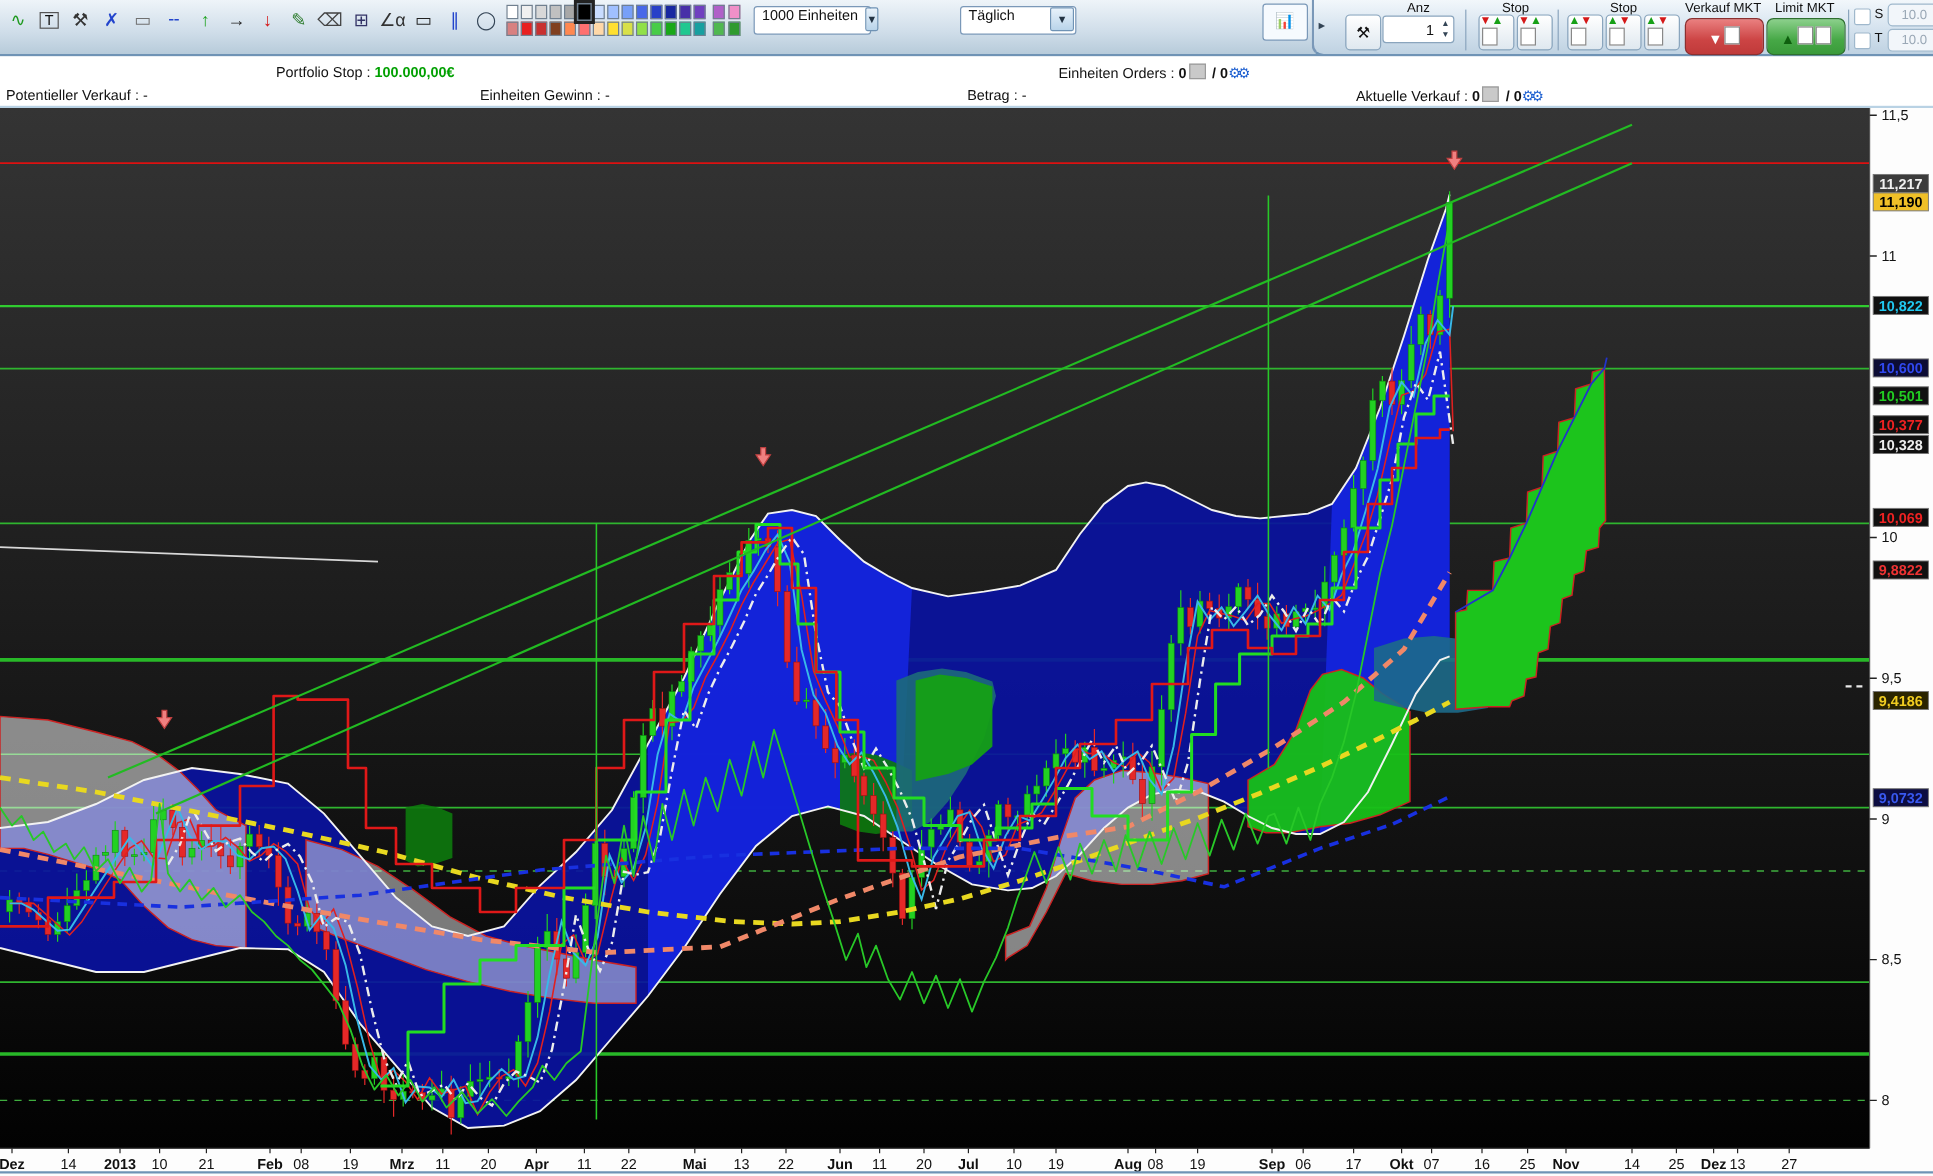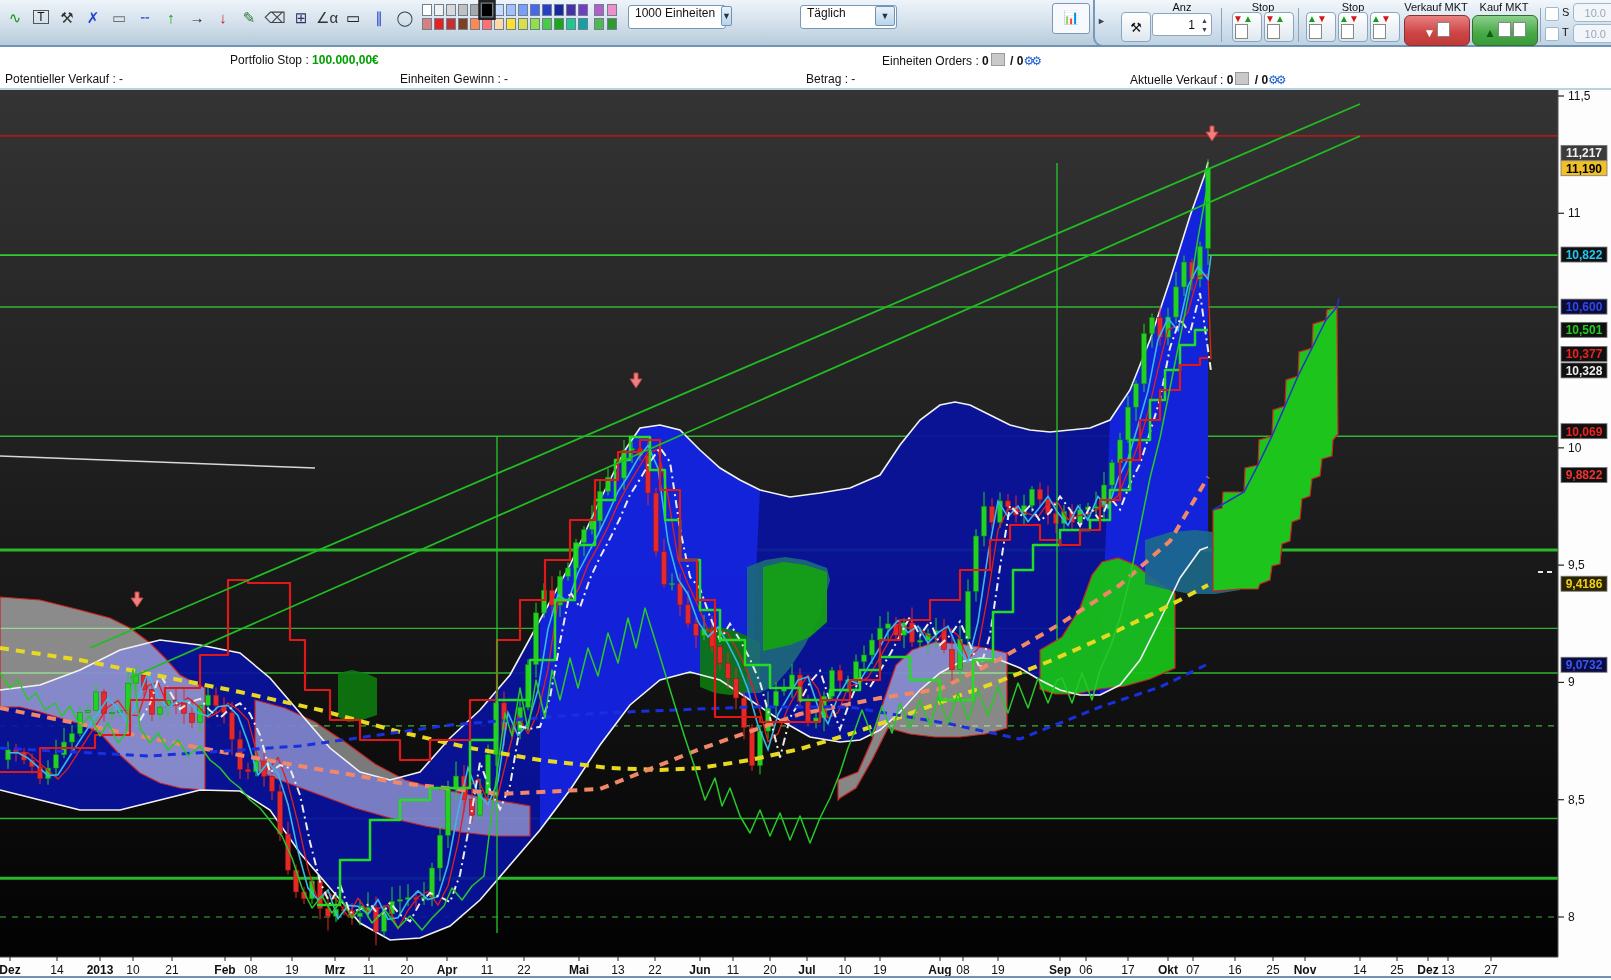--- a/index.html
+++ b/index.html
@@ -192,21 +192,21 @@
   <div class="tp-btn" style="left:243px;">
         <span><span style="color:#17a017;">▲</span><span style="color:#d41818;">▼</span><span class="minidoc"></span></span>
       </div>
   <div class="tp-btn" style="left:275px;">
         <span><span style="color:#17a017;">▲</span><span style="color:#d41818;">▼</span><span class="minidoc"></span></span>
       </div>
   <span class="tp-lab" style="left:341px;text-align:right;">Verkauf MKT</span>
   <div class="mkt red" style="left:309px;">
     <span><span style="color:#fff;">▼</span><span class="minidoc"></span></span>
   </div>
-  <span class="tp-lab" style="left:409px;">Kauf MKT</span>
+  <span class="tp-lab" style="left:409px;">Limit MKT</span>
   <div class="mkt grn" style="left:377px;">
     <span><span style="color:#0f5f0f;">▲</span><span class="minidoc"></span><span class="minidoc"></span></span>
   </div>
   <div class="tp-sep" style="left:445px;"></div>
   <div class="chk" style="left:450px;top:7px;"></div>
   <span style="position:absolute;left:467px;top:6px;">S</span>
   <div class="spin" style="left:478px;top:3px;">
     <span>10.0</span>
 
   </div>

